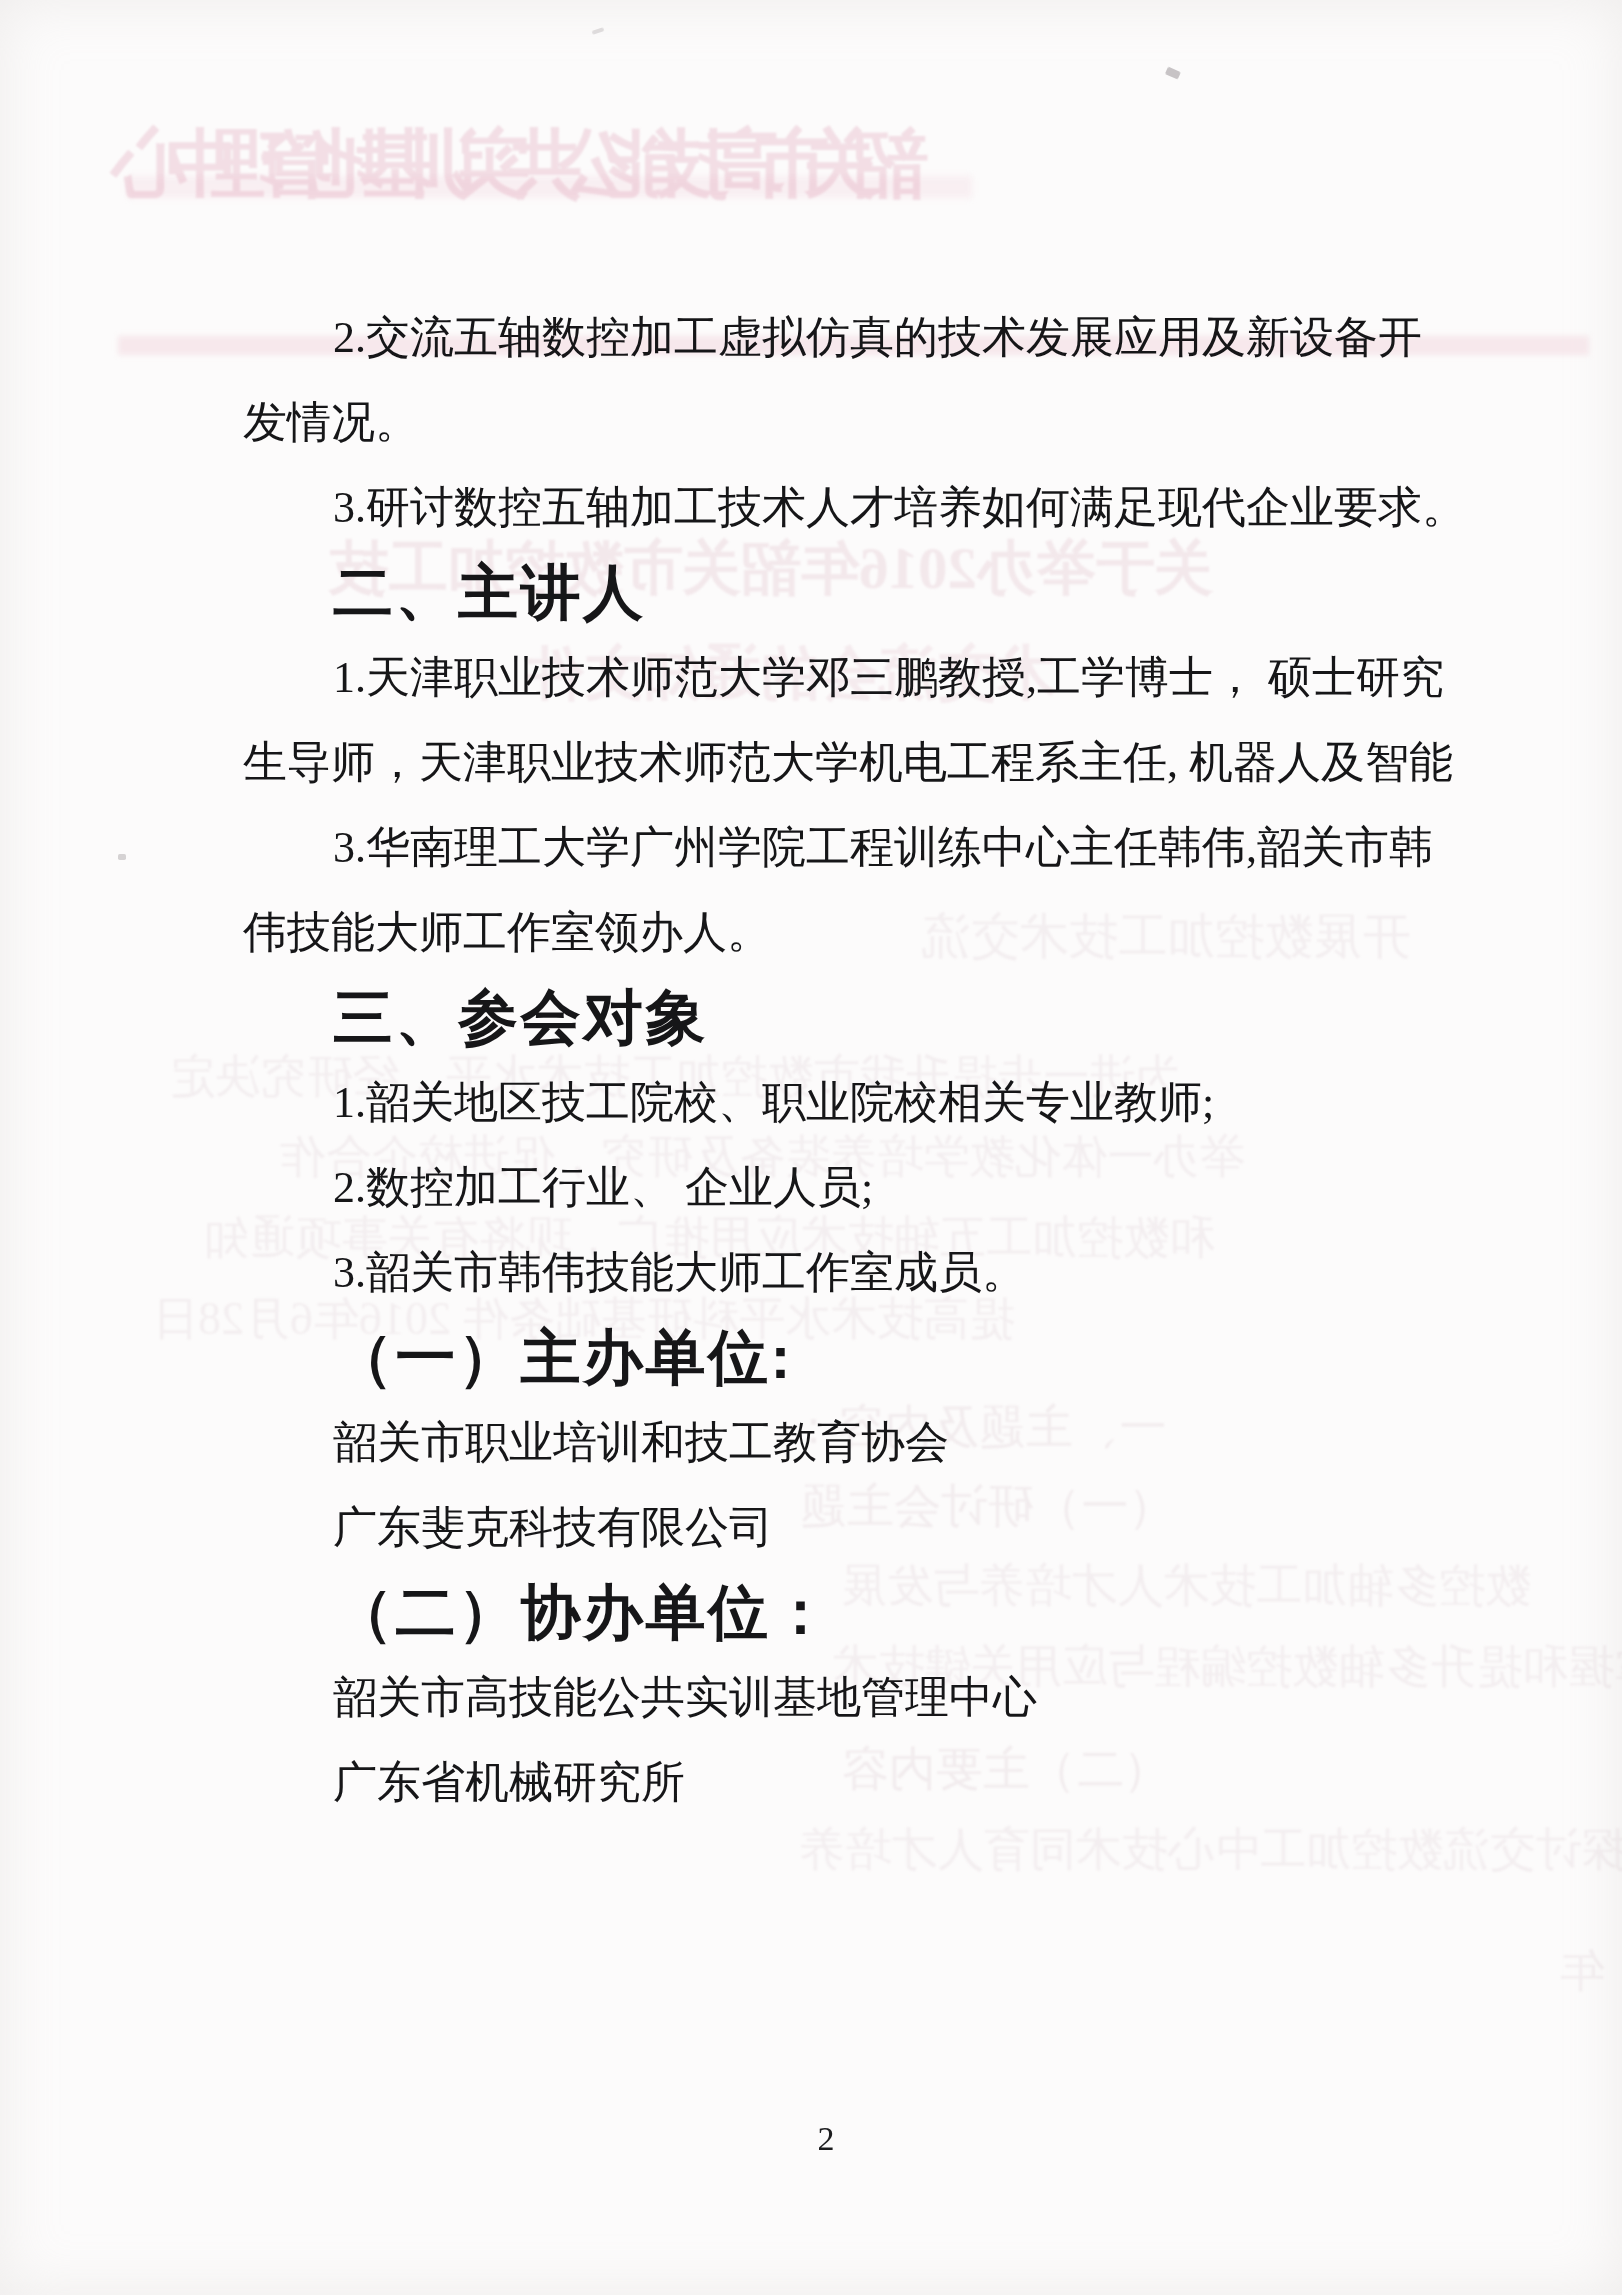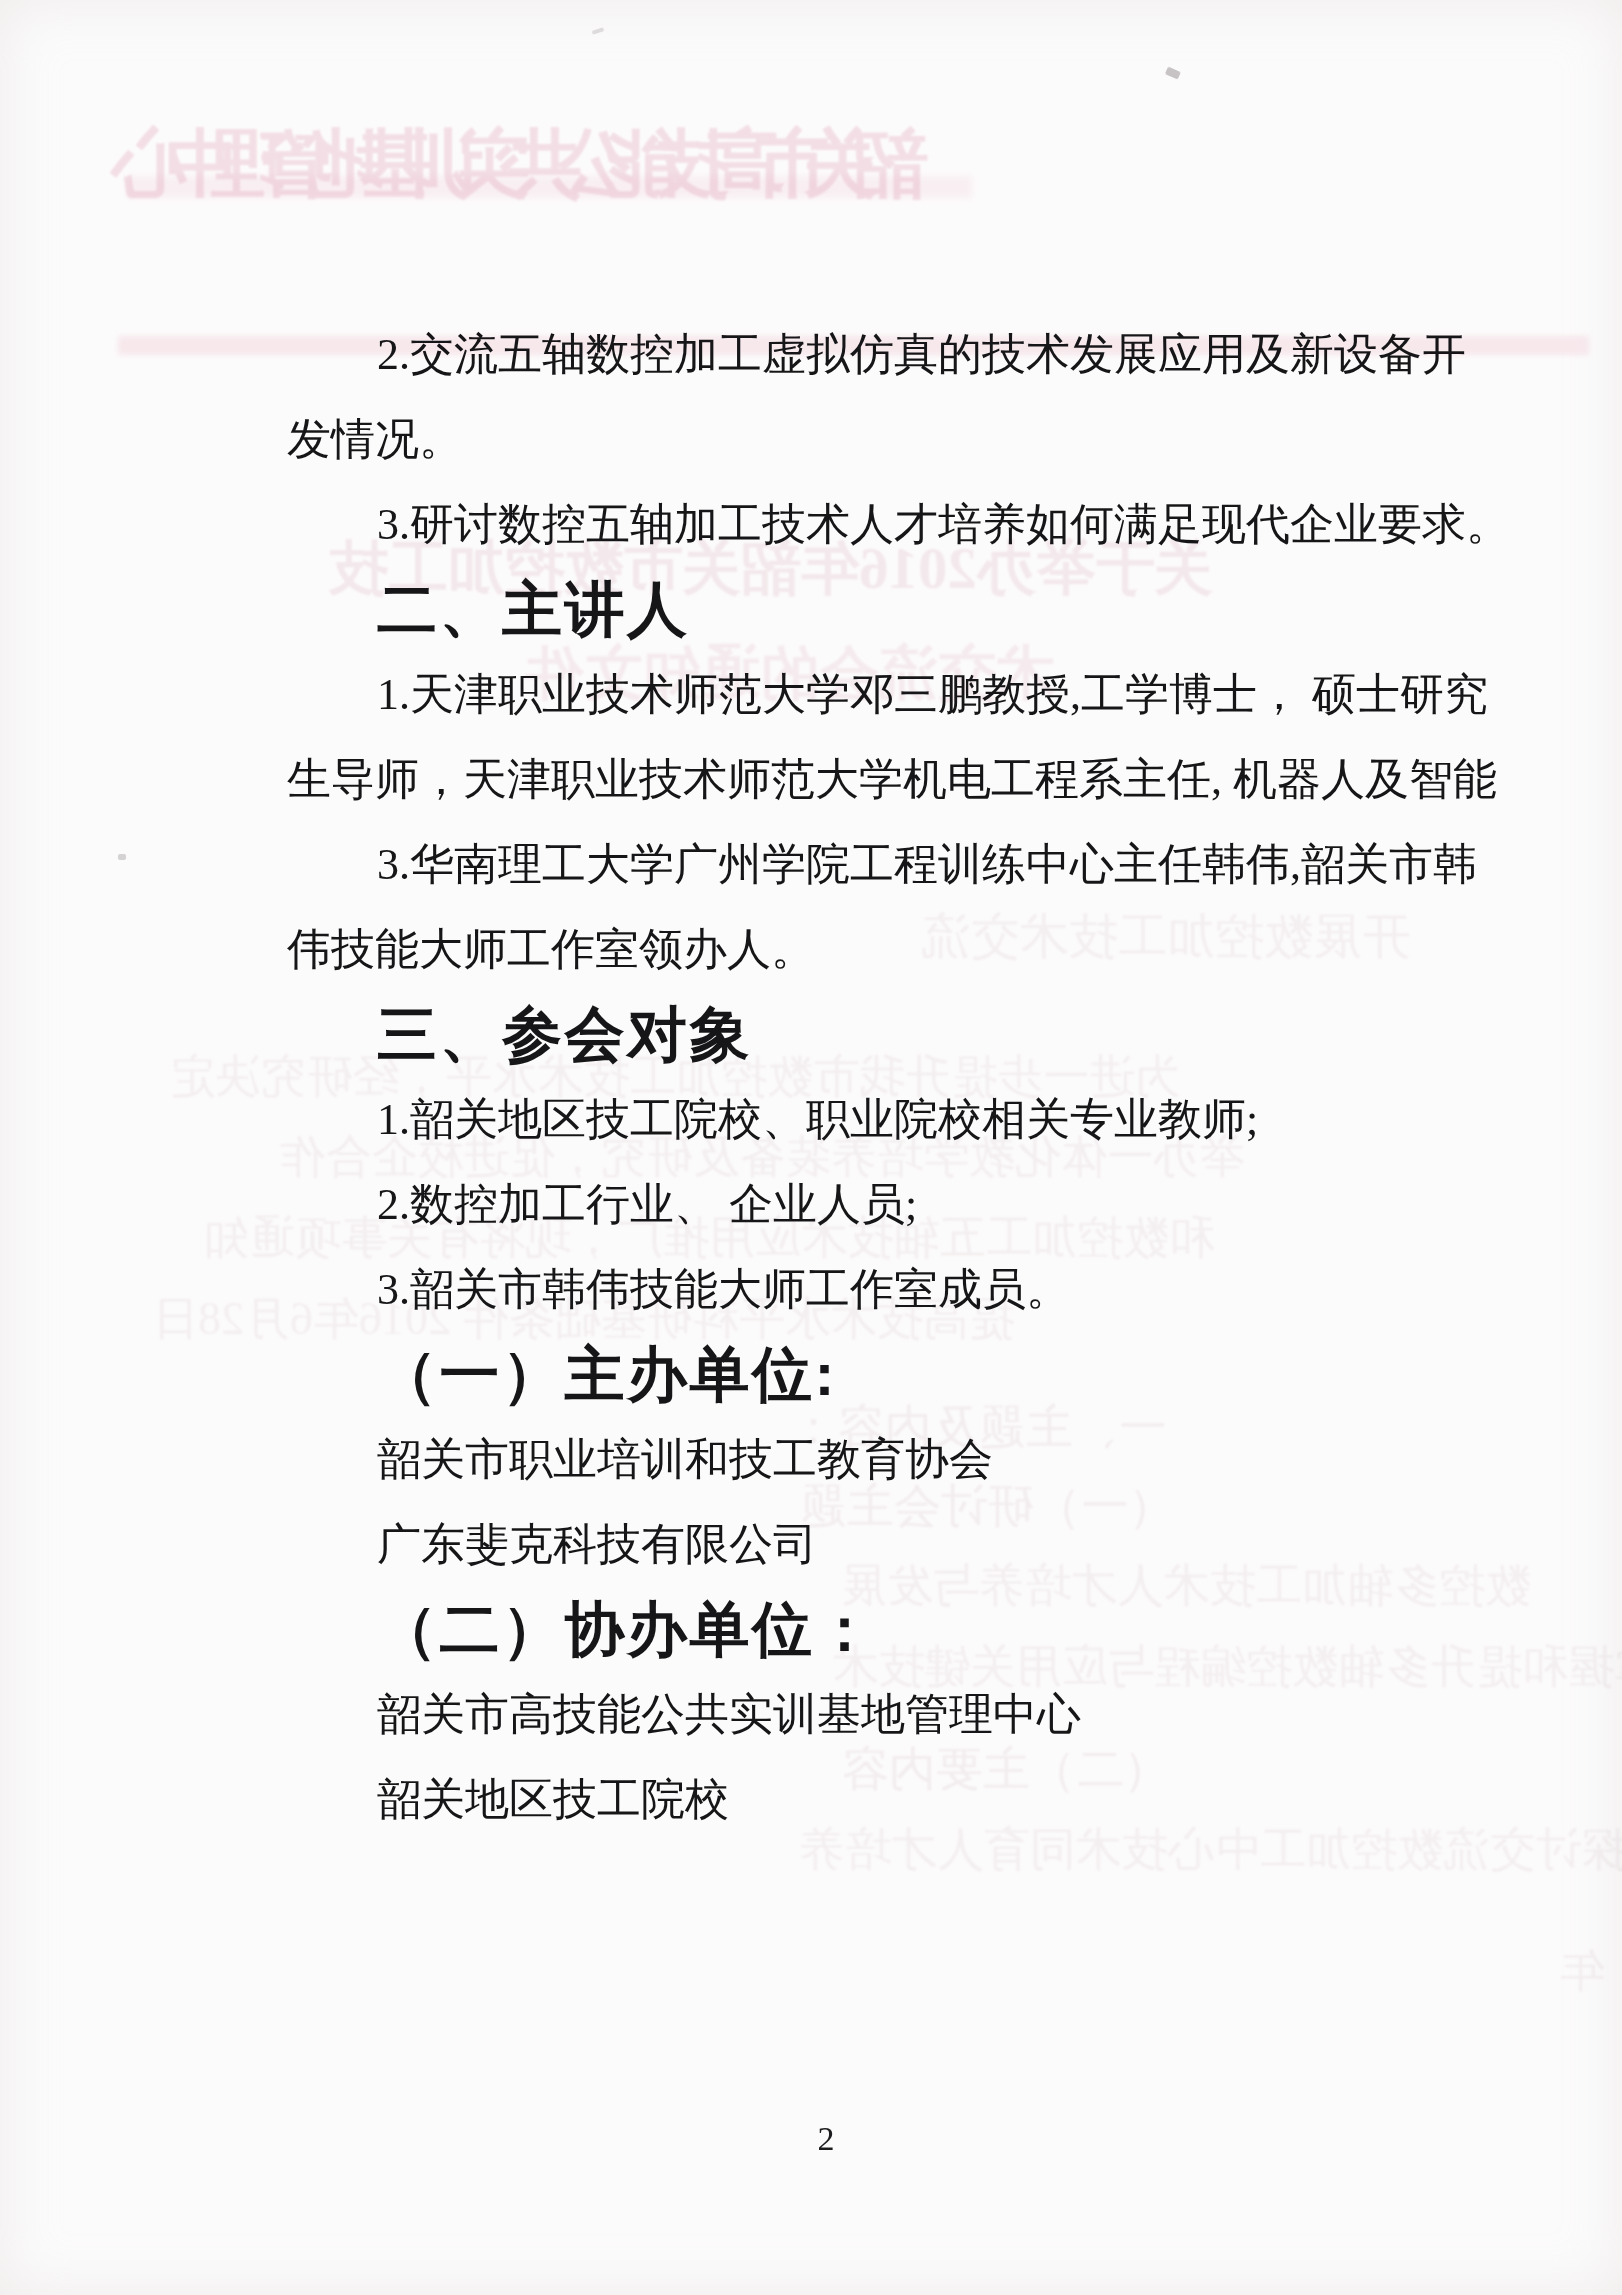--- a/index.html
+++ b/index.html
@@ -32,24 +32,23 @@
   .pink-band{
     position:absolute;left:118px;top:336px;width:1471px;height:18.6px;
     background:#f3d9e0;opacity:.55;filter:blur(2.5px);
   }
   .pink-band2{
     position:absolute;left:127px;top:176px;width:845px;height:22px;
     background:#f6e3e9;opacity:.5;filter:blur(3.4px);
   }
   
   .content{
-    position:absolute;left:243px;top:312px;width:1285px;
+    position:absolute;left:243px;top:295px;width:1285px;
     color:#161618;
     font-size:44px;
-    margin-left:44px;
   }
   .line{
     height:85px;line-height:85px;
     white-space:pre;
   }
   .line.indent{padding-left:90px;}
   .line.bold{
     font-family:"Liberation Sans", sans-serif;
     font-weight:bold;
     letter-spacing:2.5px;
@@ -104,21 +103,21 @@
     <div class="line">伟技能大师工作室领办人。</div>
     <div class="line indent bold">三、参会对象</div>
     <div class="line indent">1.韶关地区技工院校、职业院校相关专业教师;</div>
     <div class="line indent">2.数控加工行业、 企业人员;</div>
     <div class="line indent">3.韶关市韩伟技能大师工作室成员。</div>
     <div class="line indent bold">（一）主办单位:</div>
     <div class="line indent">韶关市职业培训和技工教育协会</div>
     <div class="line indent">广东斐克科技有限公司</div>
     <div class="line indent bold">（二）协办单位：</div>
     <div class="line indent">韶关市高技能公共实训基地管理中心</div>
-    <div class="line indent">韶关地区技工院校</div>
+    <div class="line indent">广东省机械研究所</div>
   </main>
 
   <div class="page-number">2</div>
 
   <div class="speck s1"></div>
   <div class="speck s2"></div>
   <div class="speck s3"></div>
 </div>
 
 

